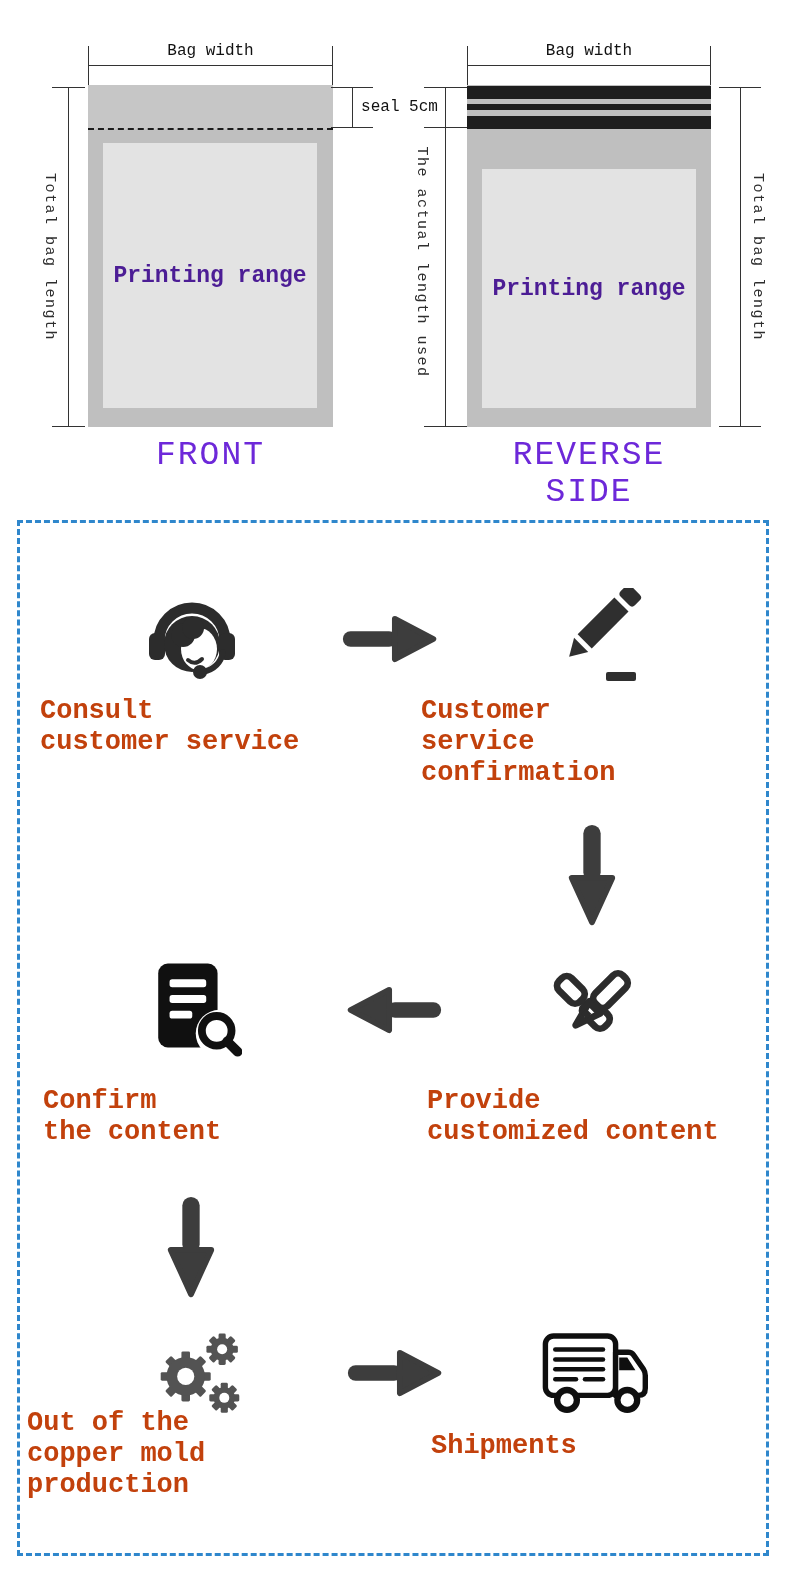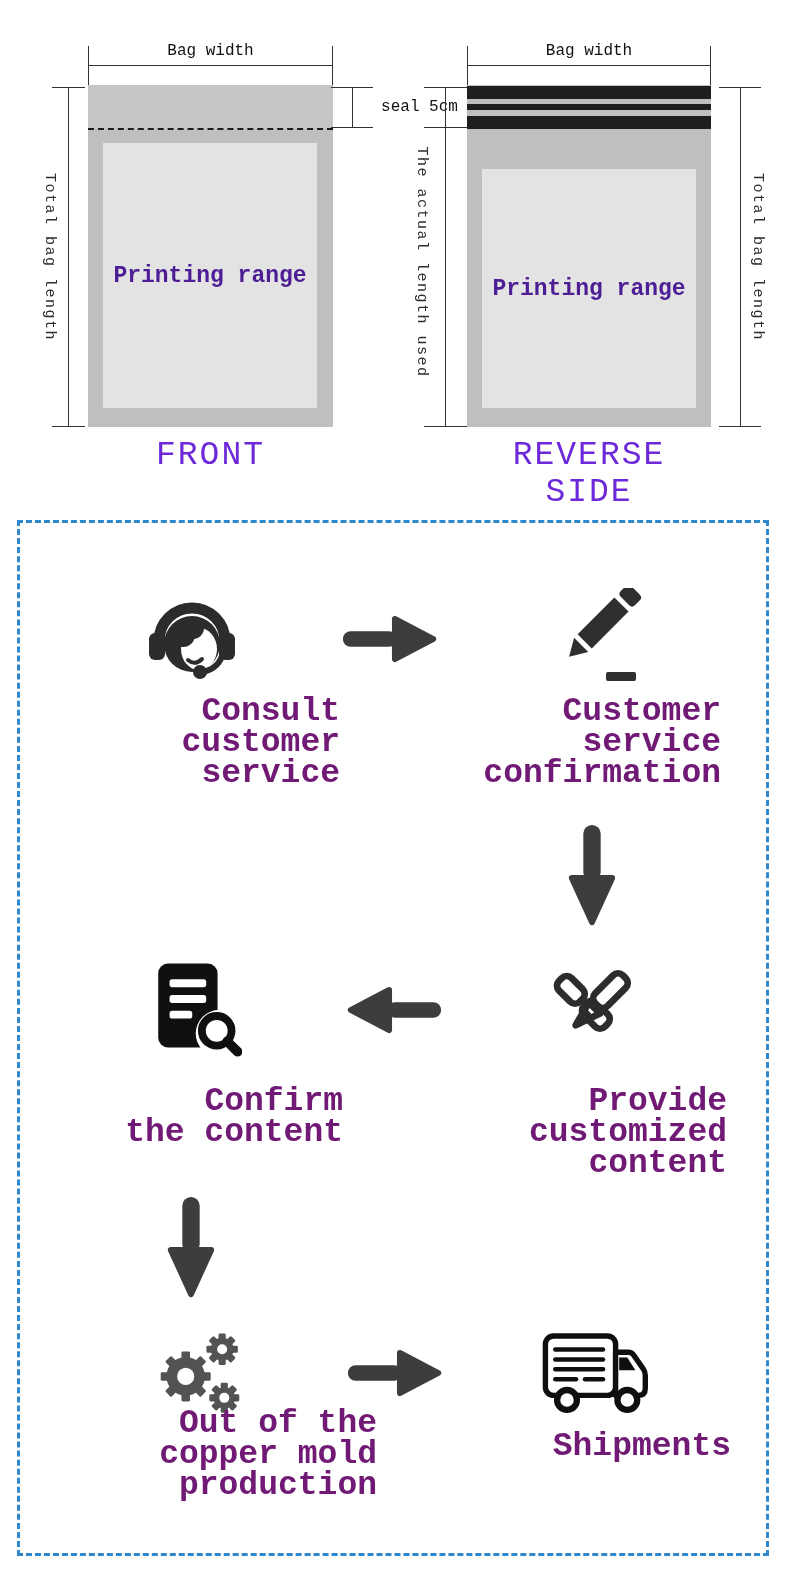--- a/index.html
+++ b/index.html
@@ -10,22 +10,22 @@
   .dim-v{position:absolute;border-left:1px solid #333;width:0;}
   .bag-label{position:absolute;font-size:16px;color:#111;text-align:center;}
   .rot{position:absolute;width:0;height:0;}
   .rot span{position:absolute;display:block;white-space:nowrap;font-size:15px;color:#2e2e2e;
             letter-spacing:1.5px;transform:translate(-50%,-50%) rotate(90deg);}
   .caption{position:absolute;font-size:33px;color:#6d28d9;text-align:center;letter-spacing:2px;}
   .printing{position:absolute;display:flex;align-items:center;justify-content:center;
             font-weight:bold;font-size:23px;color:#4c1d95;}
   .fold{position:absolute;border-top:2px dashed #1c1c1c;height:0;}
   .flow-border{position:absolute;border:3px dashed #2f87cc;box-sizing:border-box;background:transparent;}
-  .step-label{position:absolute;color:#701a75;font-weight:bold;font-size:33px;line-height:31px;
-              text-align:right;}
+  .step-label{position:absolute;color:#c2410c;font-weight:bold;font-size:27px;line-height:31px;
+              text-align:left;}
   .step-label span{display:block;}
   .flip{transform:scaleX(-1);}
 </style>
 </head>
 <body>
 
 <div class="canvas">
 
   <div class="bag-label" style="left:88px;top:42px;width:245px;">Bag width</div>
   <div class="dim-h" style="left:88px;top:65px;width:245px;"></div>
@@ -40,21 +40,21 @@
   <div class="dim-v" style="left:68px;top:87px;height:340px;"></div>
   <div class="dim-h" style="left:52px;top:87px;width:33px;"></div>
   <div class="dim-h" style="left:52px;top:426px;width:33px;"></div>
   <div class="rot" style="left:49px;top:257px;">
       <span>Total bag length</span>
     </div>
 
   <div class="dim-v" style="left:352px;top:87px;height:41px;"></div>
   <div class="dim-h" style="left:331px;top:87px;width:42px;"></div>
   <div class="dim-h" style="left:331px;top:127px;width:42px;"></div>
-  <div class="bag-label" style="left:352px;top:98px;width:95px;margin-left:20px;">seal 5cm</div>
+  <div class="bag-label" style="left:352px;top:98px;width:95px;">seal 5cm</div>
 
   <div class="caption" style="left:88px;top:437px;width:245px;">FRONT</div>
 
   <div class="bag-label" style="left:467px;top:42px;width:244px;">Bag width</div>
   <div class="dim-h" style="left:467px;top:65px;width:244px;"></div>
   <div class="dim-v" style="left:467px;top:46px;height:39px;"></div>
   <div class="dim-v" style="left:710px;top:46px;height:39px;"></div>
 
   <div class="abs" style="left:467px;top:85px;width:244px;height:342px;background:#bfbfbf;"></div>
   <div class="abs" style="left:467px;top:86px;width:244px;height:13px;background:#1e1e1e;"></div>

